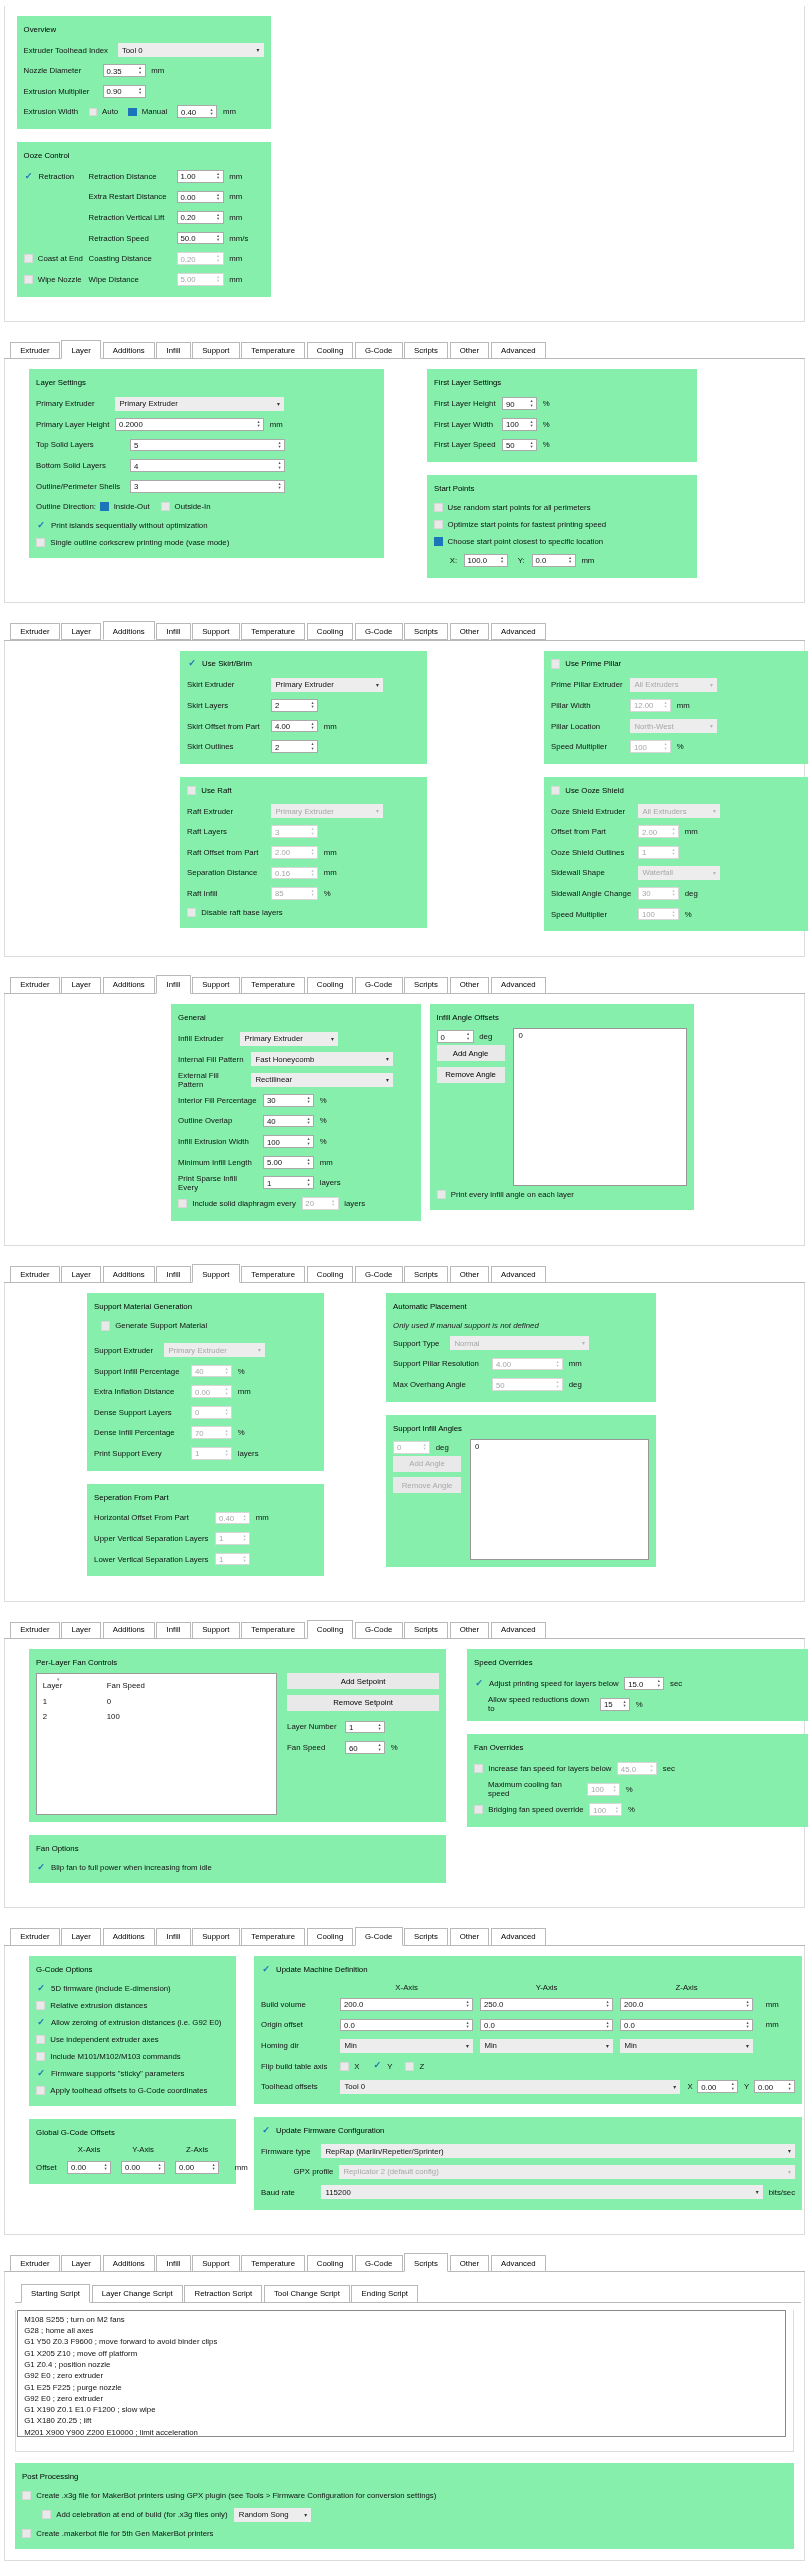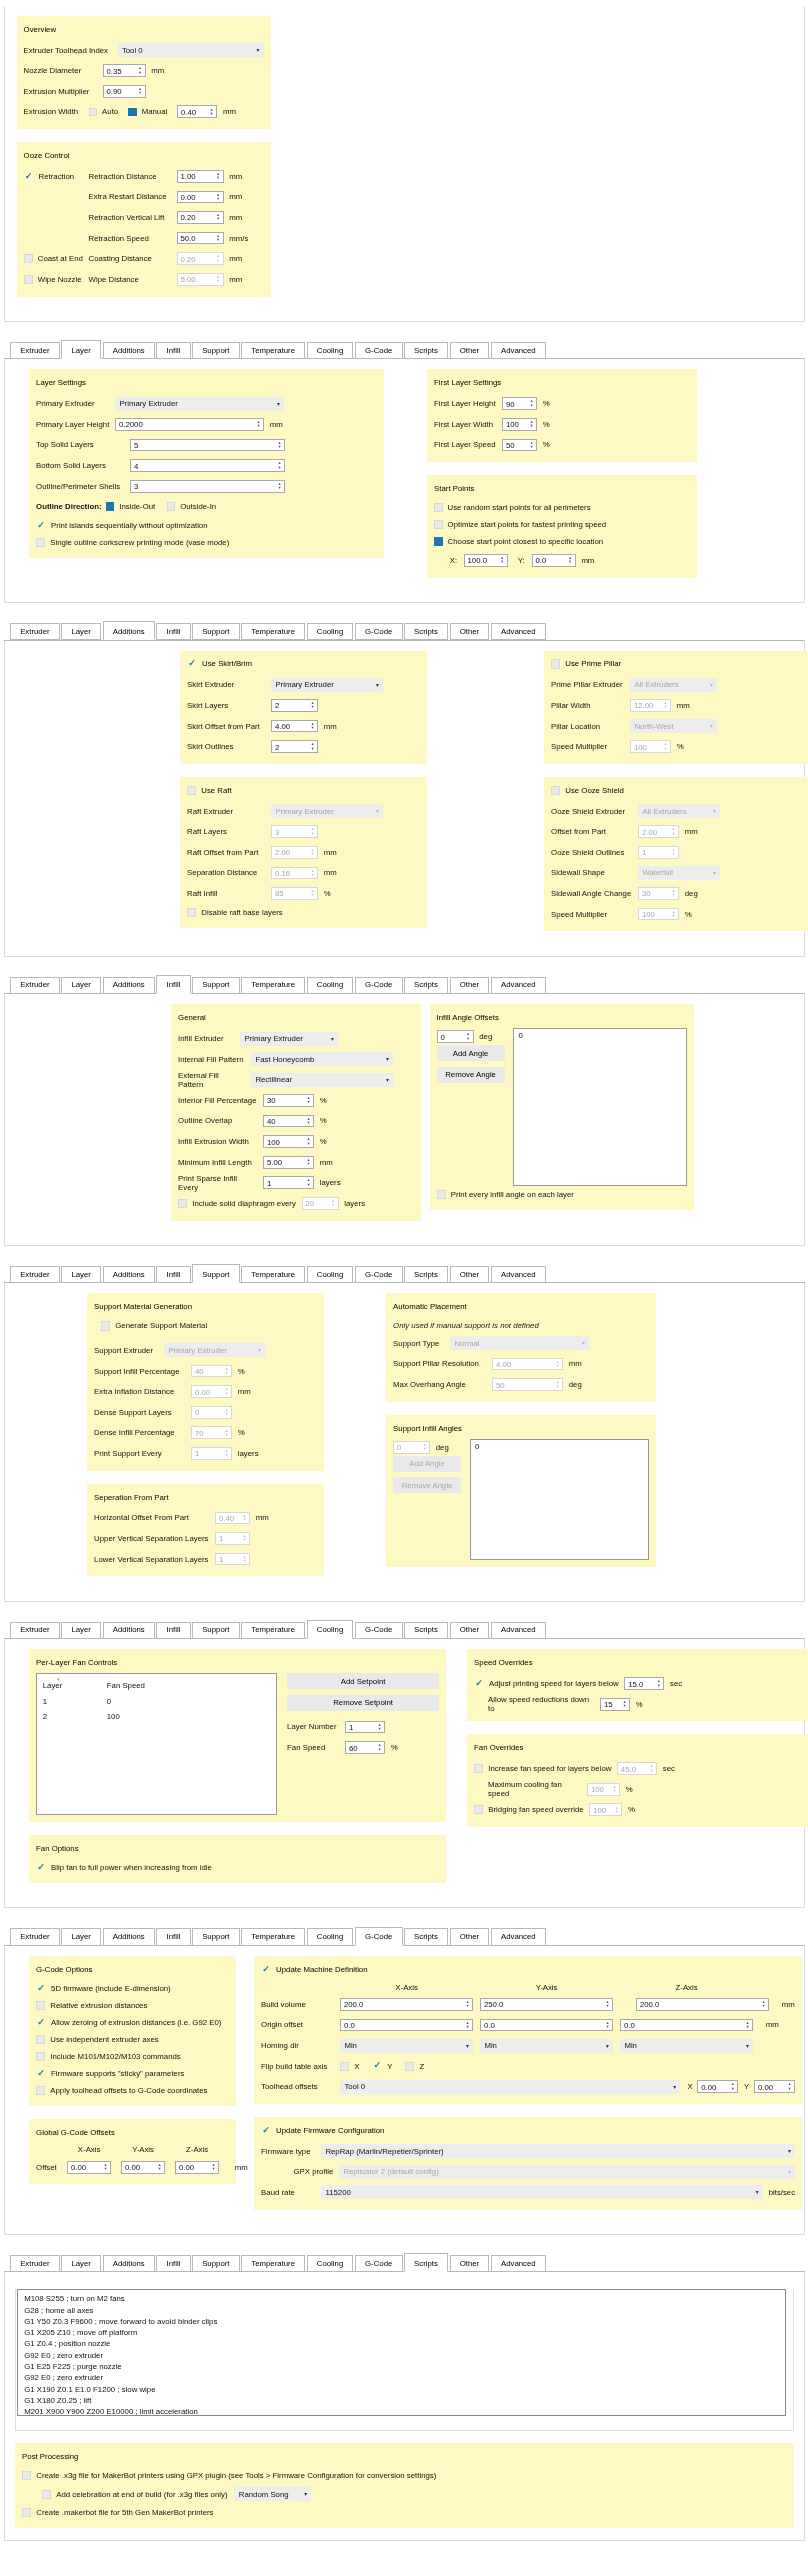--- a/index.html
+++ b/index.html
@@ -7,21 +7,21 @@
   .page{padding:5.7px 4.3px 21px 4.3px;}
   h1{font-size:13.5px;font-weight:bold;margin:1.4px 0 7px 2.8px;color:#000;}
   .section{margin-bottom:18.5px;}
   .tabbar{display:flex;align-items:flex-end;padding-left:5.7px;border-bottom:0.7px solid #b9b9b9;}
   .tab{border:0.7px solid #b9b9b9;border-bottom:none;background:#fff;padding:2.8px 9.2px 3.5px;margin-right:1.4px;margin-bottom:-0.7px;position:relative;color:#000;}
   .tab{border-bottom:0.7px solid #b9b9b9;}
   .tab.sel{border-bottom:0.7px solid #fff;padding-top:4.3px;z-index:2;}
   .tabcontent{border-left:0.7px solid #dcdcdc;border-right:0.7px solid #dcdcdc;border-bottom:0.7px solid #dcdcdc;padding:10px 2.8px 11.4px 2.8px;}
   .cols{display:flex;align-items:flex-start;}
   .col{flex:none;}
-  .group{background:#fef9c3;padding:5.7px 7px 7px 7px;margin-bottom:12.8px;box-sizing:border-box;}
+  .group{background:#86efac;padding:5.7px 7px 7px 7px;margin-bottom:12.8px;box-sizing:border-box;}
   .gtitle-row{display:flex;align-items:center;min-height:15.6px;margin-bottom:2.8px;}
   .gtitle{color:#000;}
   .row{display:flex;align-items:center;min-height:20.6px;}
   .chkrow{min-height:17px;}
   .lbl{flex:none;padding-right:5.7px;box-sizing:border-box;}
   .lbl.dis{color:#111;}
   .chklbl{margin-left:5px;}
   .note{font-style:italic;color:#222;min-height:15.6px;display:flex;align-items:center;}
   .spinbox{display:inline-flex;align-items:stretch;border:0.7px solid #a9a9a9;background:#fff;height:12.8px;box-sizing:border-box;flex:none;}
   .spinval{flex:1;padding:1.4px 2.8px 0 2.8px;white-space:nowrap;overflow:hidden;}
@@ -263,21 +263,21 @@
                   <span class="lbl" style="width: 94px;">Outline/Perimeter Shells</span>
                   <span class="spinbox" style="width: 155px;">
                     <span class="spinval">3</span>
                     <span class="spinbtns">
                       <span class="sa">▴</span>
                       <span class="sa">▾</span>
                     </span>
                   </span>
                 </div>
                 <div class="row">
-                  <span class="lbl" style="padding-right: 4.3px; font-weight: bold;">Outline Direction:</span>
+                  <span class="lbl" style="padding-right: 4.3px;">Outline Direction:</span>
                   <span class="rsq sel"></span>
                   <span class="chklbl" style="margin-right: 11.4px;">Inside-Out</span>
                   <span class="rsq"></span>
                   <span class="chklbl" style="margin-right: 11.4px;">Outside-In</span>
                 </div>
                 <div class="row chkrow">
                   <span class="chk on">✓</span>
                   <span class="chklbl">Print islands sequentially without optimization</span>
                 </div>
                 <div class="row chkrow">
@@ -1183,21 +1183,21 @@
                   </div>
                   <div class="row">
                     <span class="lbl" style="width: 79px;">Build volume</span>
                     <span class="spinbox" style="width: 133px; margin-right: 7px;">
                       <span class="spinval">200.0</span>
                       <span class="spinbtns">
                         <span class="sa">▴</span>
                         <span class="sa">▾</span>
                       </span>
                     </span>
-                    <span class="spinbox" style="width: 133px; margin-right: 23px;">
+                    <span class="spinbox" style="width: 133px; margin-right: 7px;">
                       <span class="spinval">250.0</span>
                       <span class="spinbtns">
                         <span class="sa">▴</span>
                         <span class="sa">▾</span>
                       </span>
                     </span>
                     <span class="spinbox" style="width: 133px; margin-right: 7px;">
                       <span class="spinval">200.0</span>
                       <span class="spinbtns">
                         <span class="sa">▴</span>
@@ -1320,20 +1320,27 @@
           <div class="tab">Infill</div>
           <div class="tab">Support</div>
           <div class="tab">Temperature</div>
           <div class="tab">Cooling</div>
           <div class="tab">G-Code</div>
           <div class="tab sel">Scripts</div>
           <div class="tab">Other</div>
           <div class="tab">Advanced</div>
         </div>
         <div class="tabcontent">
+          <div class="tabbar" style="margin: 1.4px 0px 0px 7px;">
+            <div class="tab sel">Starting Script</div>
+            <div class="tab">Layer Change Script</div>
+            <div class="tab">Retraction Script</div>
+            <div class="tab">Tool Change Script</div>
+            <div class="tab">Ending Script</div>
+          </div>
           <div class="subwrap" style="margin: 0px 7px;">
             <pre class="scriptbox">M108 S255 ; turn on M2 fans
 G28 ; home all axes
 G1 Y50 Z0.3 F9600 ; move forward to avoid binder clips
 G1 X205 Z10 ; move off platform
 G1 Z0.4 ; position nozzle
 G92 E0 ; zero extruder
 G1 E25 F225 ; purge nozzle
 G92 E0 ; zero extruder
 G1 X190 Z0.1 E1.0 F1200 ; slow wipe

